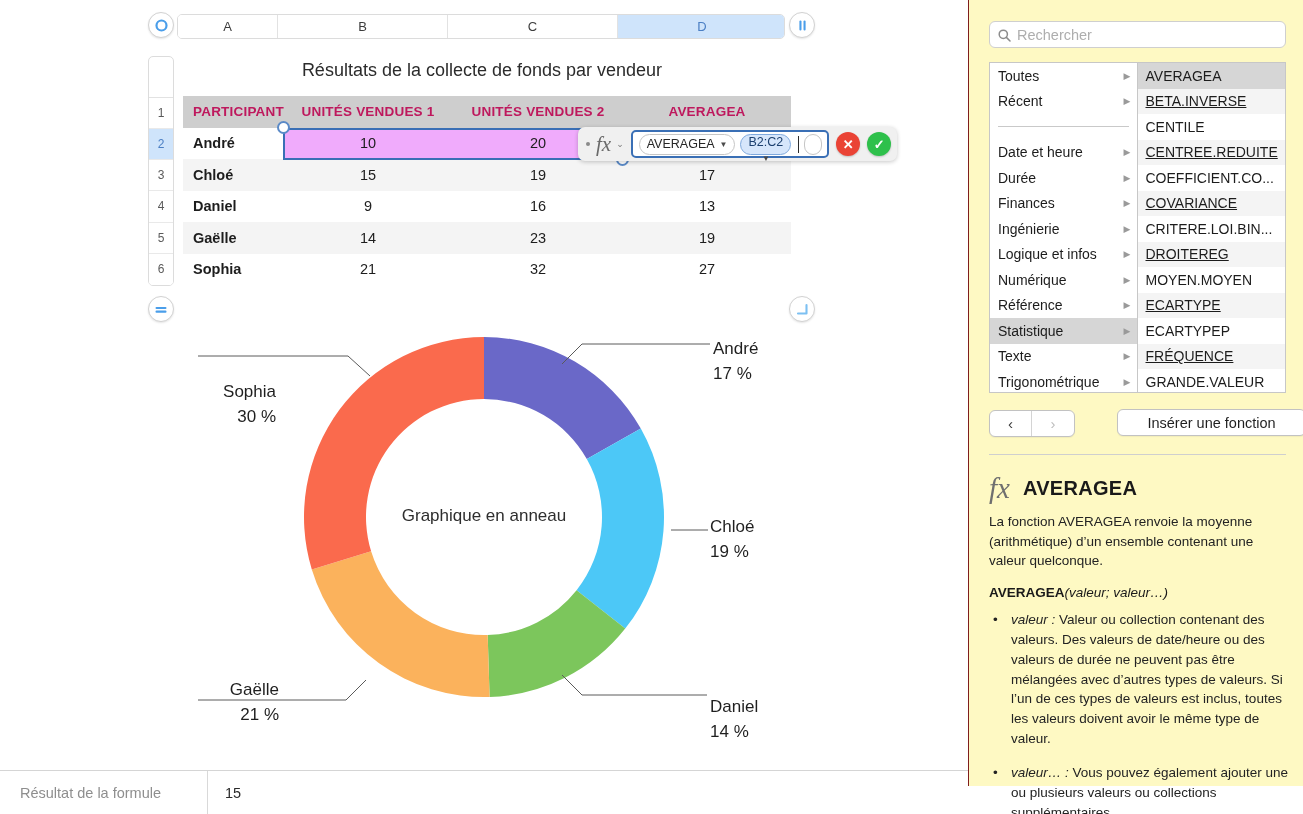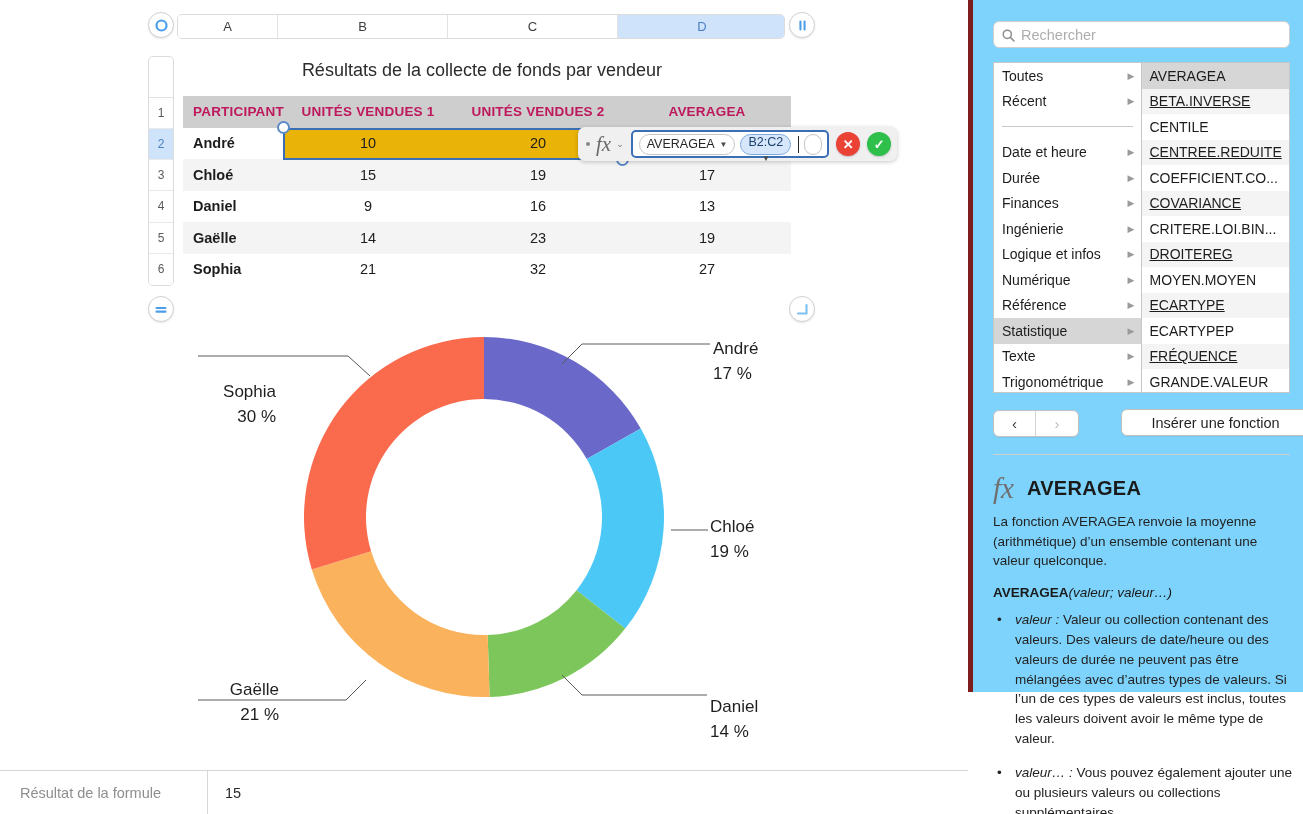--- a/index.html
+++ b/index.html
@@ -101,21 +101,21 @@
     color: #be185d;
     letter-spacing: .2px;
     text-align: center;
   }
   .sheet thead th.c0 { text-align: left; padding-left: 10px; }
   .sheet tbody tr.odd td { background: #ffffff; }
   .sheet tbody tr.even td { background: #f4f4f4; }
   .sheet td.c0 { text-align: left; font-weight: bold; }
   .sheet td.num { text-align: center; }
   
-  .sheet tbody tr.sel td.selcell { background: #eab308; margin-left: 30px; }
+  .sheet tbody tr.sel td.selcell { background: #f0abfc; margin-left: 30px; }
   .sel-outline {
     position: absolute; left: 0; top: 0;
     border: 2px solid #3a6fb5;
     pointer-events: none;
   }
   .sel-dot {
     position: absolute;
     width: 13px; height: 13px; border-radius: 50%;
     background: #fff; border: 2px solid #5b8ac7;
   }
@@ -197,23 +197,23 @@
     width: 208px; padding-left: 20px;
     font-size: 14.5px; color: #8e8e8e;
     border-right: 1px solid #d9d9d9;
     height: 100%; display: flex; align-items: center;
   }
   #sb-value { padding-left: 17px; font-size: 14.5px; color: #2a2a2a; }
 
   
   #panel {
     position: absolute; left: 968px; top: 0;
-    width: 335px; height: 692px;
-    background: #7dd3fc;
-    border-left: 5px solid #7f1d1d;
+    width: 335px; height: 786px;
+    background: #fef9c3;
+    border-left: 1px solid #7f1d1d;
   }
   #search-wrap {
     position: absolute; left: 20px; top: 21px;
     width: 297px; height: 27px;
     background: #fff;
     border: 1px solid #cfcfcf;
     border-radius: 6px;
     display: flex; align-items: center;
     padding: 0 8px;
   }
@@ -431,20 +431,21 @@
             <path d="M161.80161057434447,249.4186482009054 A180,180 0 0 1 333.99999999999994,17 L334,79 A118,118 0 0 0 221.1143891542925,231.36333604281577 Z" fill="#fa6a4d"></path>
           </g>
         <g id="leader-g" stroke="#5a5a5a" stroke-width="1" fill="none">
             <path d="M412,44 L432,24 L560,24"></path>
             <path d="M521,210 L558,210"></path>
             <path d="M412,355 L432,375 L557,375"></path>
             <path d="M216,360 L196,380 L48,380"></path>
             <path d="M220,56 L198,36 L48,36"></path>
           </g>
       </svg>
+      <div id="center-text" style="top: 186px; left: -66px;">Graphique en anneau</div>
       <div id="chart-labels">
           <div class="cc-label right" style="left: 563px; top: 17px;"><span>André</span><span class="pct">17 %</span></div>
           <div class="cc-label right" style="left: 560px; top: 195px;"><span>Chloé</span><span class="pct">19 %</span></div>
           <div class="cc-label right" style="left: 560px; top: 375px;"><span>Daniel</span><span class="pct">14 %</span></div>
           <div class="cc-label left" style="left: auto; top: 358px; right: 671px;"><span>Gaëlle</span><span class="pct">21 %</span></div>
           <div class="cc-label left" style="left: auto; top: 60px; right: 674px;"><span>Sophia</span><span class="pct">30 %</span></div>
         </div>
     </div>
 
     <div id="statusbar">

